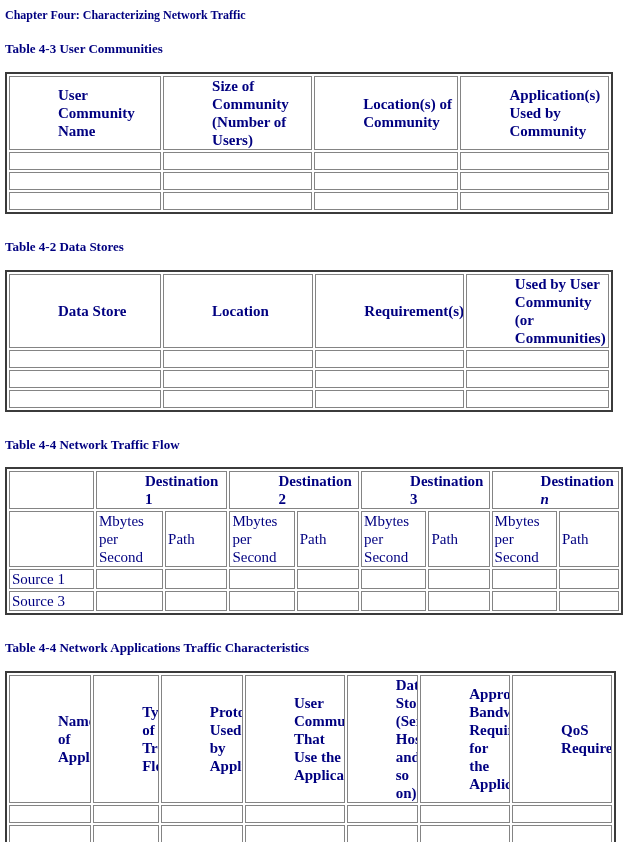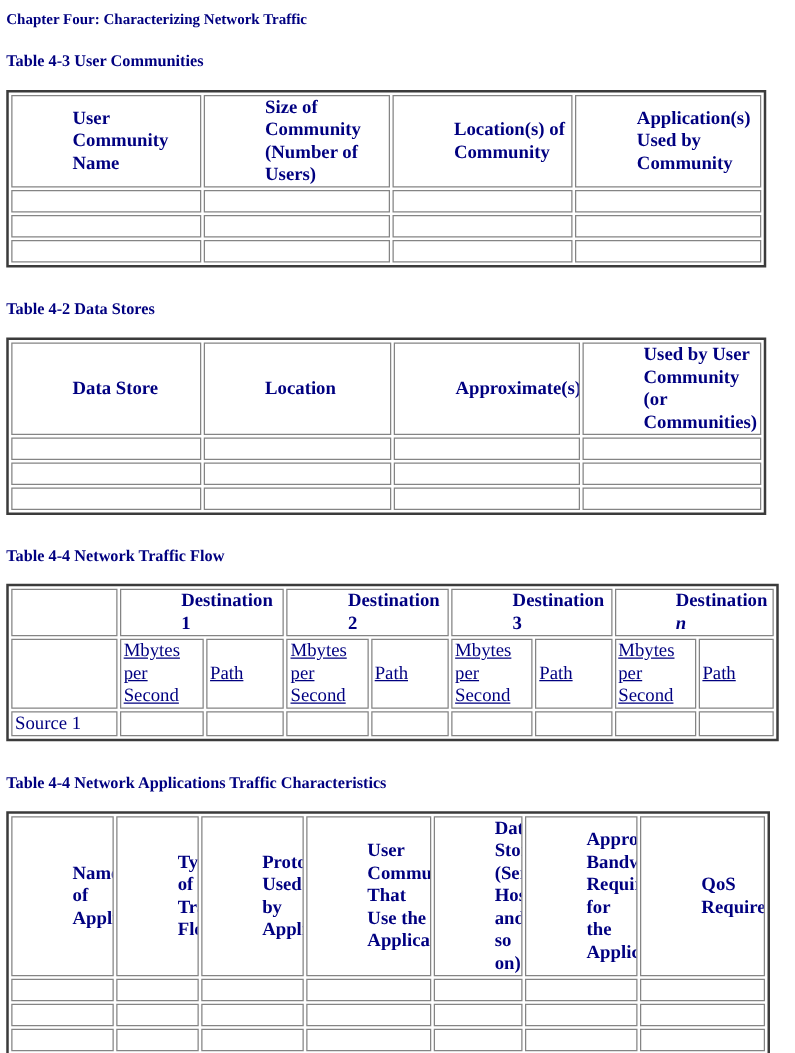--- a/index.html
+++ b/index.html
@@ -51,21 +51,21 @@
     vertical-align: middle;
     text-align: left;
     overflow: hidden;
     background: var(--background);
   }
   table.grid th { font-weight: bold; padding-left: 48px; }
   .t12 { width: 608px; }
   .t3  { width: 618px; }
   .t4  { width: 611px; }
   .empty-cell { height: 18px; }
-  .subhead td { vertical-align: top; text-decoration: underline; }
+  .subhead td { vertical-align: top; }
   .row-label { white-space: nowrap; }
   i { font-style: italic; }
 </style>
 </head>
 <body>
 
 <h1 class="page-title">Chapter Four: Characterizing Network Traffic</h1>
 
 <p class="table-caption first">Table 4-3 User Communities</p>
 <table class="grid t12">
@@ -108,21 +108,21 @@
   <colgroup>
     <col style="width:25.6%">
       <col style="width:25.3%">
       <col style="width:25.0%">
       <col style="width:24.1%">
   </colgroup>
   <tbody>
       <tr>
     <th>Data Store</th>
     <th>Location</th>
-    <th>Approximate(s)</th>
+    <th>Requirement(s)</th>
     <th>Used by User Community (or Communities)</th>
   </tr>
   <tr>
     <td class="empty-cell"></td>
     <td class="empty-cell"></td>
     <td class="empty-cell"></td>
     <td class="empty-cell"></td>
   </tr>
   <tr>
     <td class="empty-cell"></td>
@@ -175,20 +175,31 @@
     <td class="row-label"><span>Source 1</span><i></i></td>
     <td class="empty-cell"></td>
         <td class="empty-cell"></td>
     <td class="empty-cell"></td>
         <td class="empty-cell"></td>
     <td class="empty-cell"></td>
         <td class="empty-cell"></td>
     <td class="empty-cell"></td>
         <td class="empty-cell"></td>
   </tr>
+  <tr>
+    <td class="row-label"><span>Source 3</span><i></i></td>
+    <td class="empty-cell"></td>
+        <td class="empty-cell"></td>
+    <td class="empty-cell"></td>
+        <td class="empty-cell"></td>
+    <td class="empty-cell"></td>
+        <td class="empty-cell"></td>
+    <td class="empty-cell"></td>
+        <td class="empty-cell"></td>
+  </tr>
 </tbody>
   </table>
 
 <p class="table-caption">Table 4-4 Network Applications Traffic Characteristics</p>
 <table class="grid t4">
   <colgroup>
     <col style="width:13.9%">
       <col style="width:11.1%">
       <col style="width:13.9%">
       <col style="width:16.9%">

